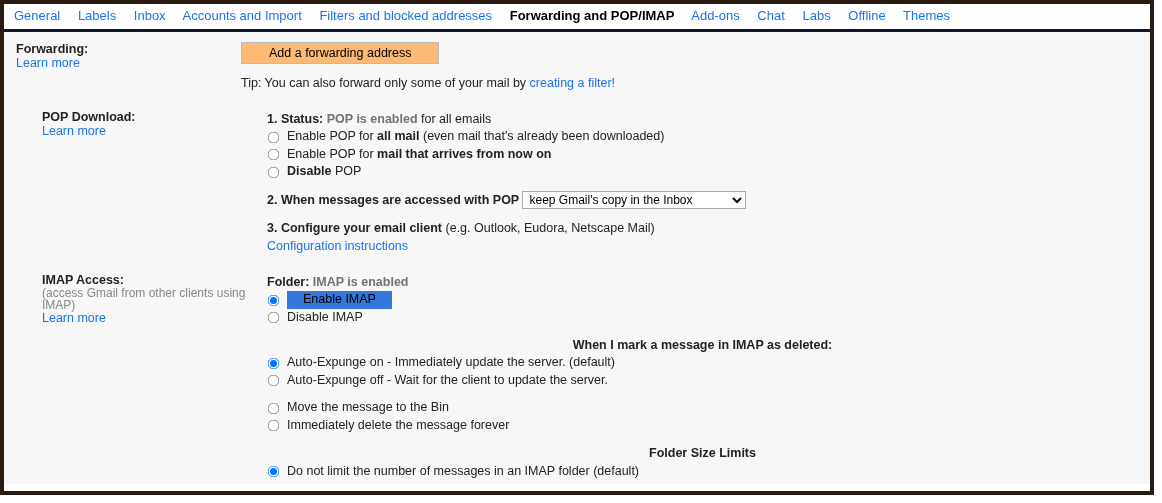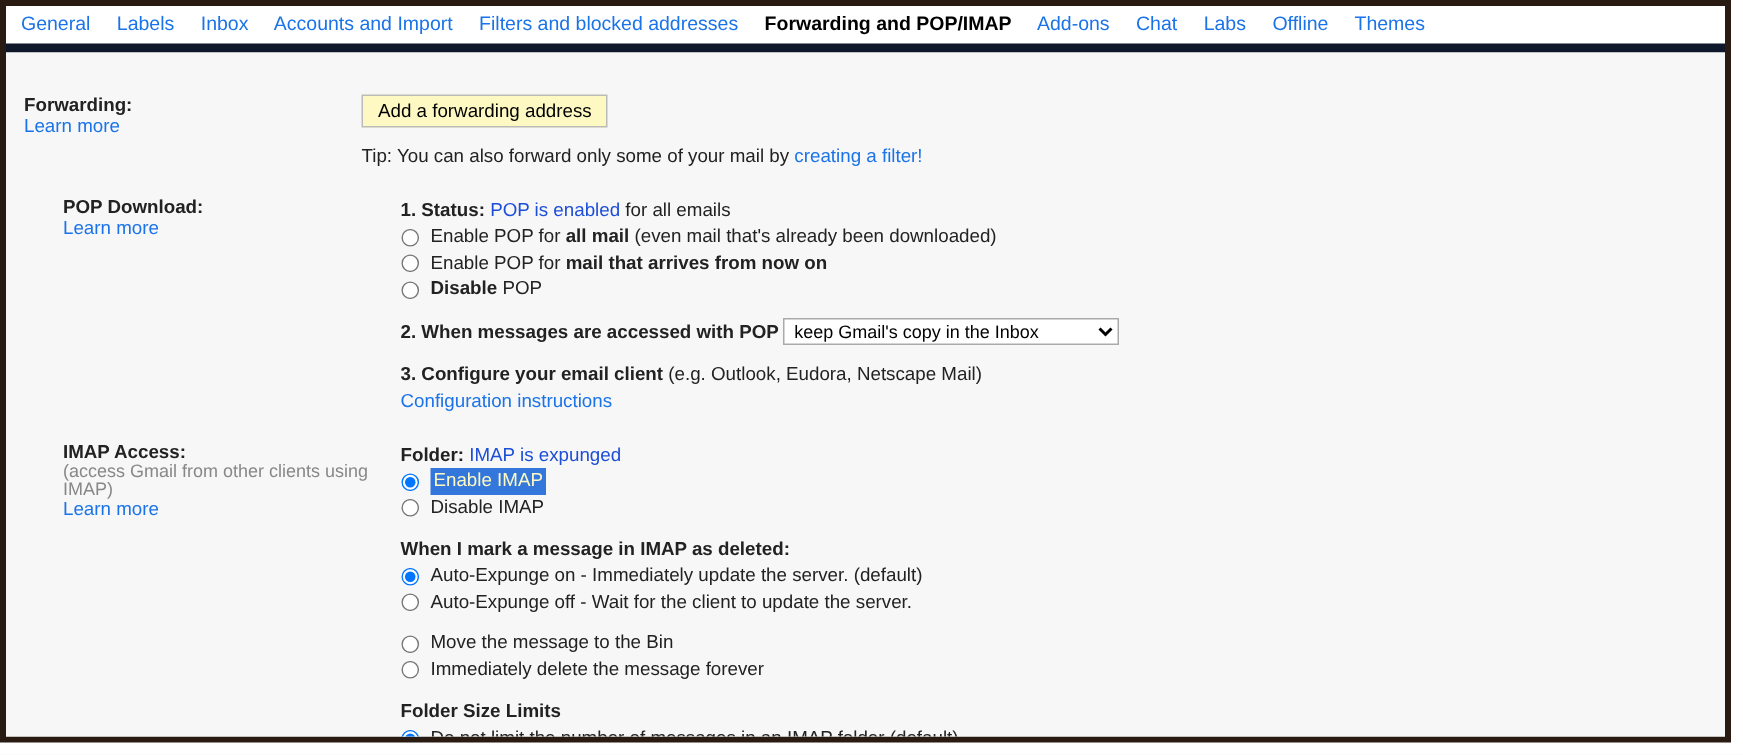--- a/index.html
+++ b/index.html
@@ -12,42 +12,41 @@
   }
   body {
     border: 4px solid #2a1b12;
     width: 1154px;
     height: 495px;
     box-sizing: border-box;
     overflow: hidden;
   }
   .tabs {
     padding: 4px 10px 6px 10px;
-    border-bottom: 6px solid #0f172a;
+    border-bottom: 3px solid #0f172a;
   }
   .tabs a {
     color: #1a73e8;
     text-decoration: none;
     margin-right: 14px;
     font-size: 13px;
   }
   .tabs a.active {
     color: #000;
     font-weight: bold;
   }
   .content {
     background: #f7f7f7;
     padding: 6px 0 0 0;
   }
   .section {
     display: flex;
     align-items: flex-start;
     padding: 4px 12px 10px 12px;
     border-bottom: 0px;
-    margin-top: 18px;
   }
   .section + .section {
     margin-top: 4px;
     margin-left: 26px;
   }
   .side {
     width: 225px;
     flex-shrink: 0;
     font-size: 12.5px;
   }
@@ -62,32 +61,32 @@
   .link {
     color: #1a73e8;
     text-decoration: none;
   }
   .main {
     flex: 1;
     font-size: 12.5px;
     line-height: 1.45;
   }
   .btn {
-    background: #fef9c3;
+    background: #fdba74;
     border: 1px solid #bbb;
-    padding: 3px 10px;
+    padding: 3px 27px;
     font-size: 12.5px;
     cursor: pointer;
   }
-  .bold { font-weight: bold; }
-  .green { color: #1d4ed8; font-weight: normal; }
+  .bold { font-weight: bold; text-align: center; }
+  .green { color: #737373; font-weight: bold; }
   .highlight {
     background: #3377dd;
-    color: #fef9c3;
-    padding: 0 2px;
+    color: #000000;
+    padding: 0 16px;
   }
   .radio-line {
     display: flex;
     align-items: center;
     gap: 4px;
     line-height: 1.4;
   }
   input[type="radio"]{
     margin: 1px 3px 1px 0;
     transform: scale(0.9);
@@ -168,21 +167,21 @@
   </div>
 
   <div class="section" style="padding-bottom:4px">
     <div class="side">
       <div class="title">IMAP Access:</div>
       <div class="sub">(access Gmail from other clients using IMAP)</div>
       <a href="#" class="link">Learn more</a>
     </div>
     <div class="main">
       <div>
-        <span class="bold">Folder: </span><span class="green">IMAP is expunged</span>
+        <span class="bold">Folder: </span><span class="green">IMAP is enabled</span>
       </div>
       <div class="radio-line">
         <input type="radio" name="imap" checked="" style="">
         <span class="highlight">Enable IMAP</span>
       </div>
       <div class="radio-line">
         <input type="radio" name="imap" style="">
         <span>Disable IMAP</span>
       </div>
       <div style="height:10px"></div>

